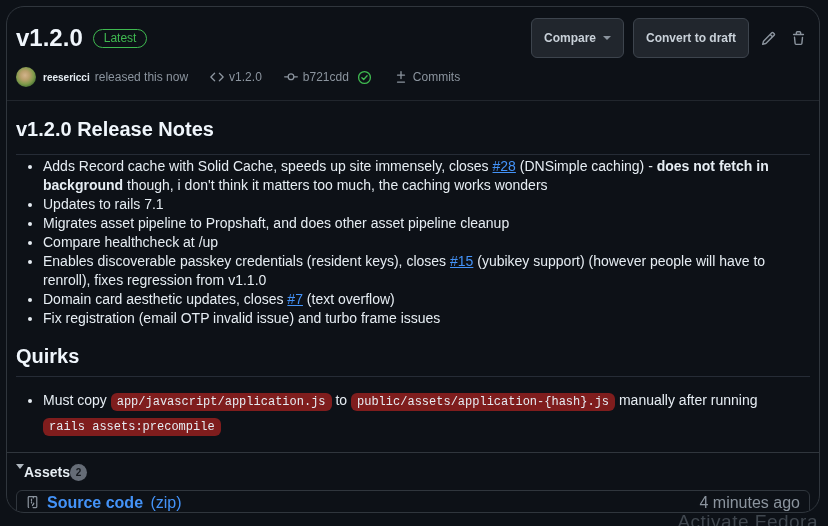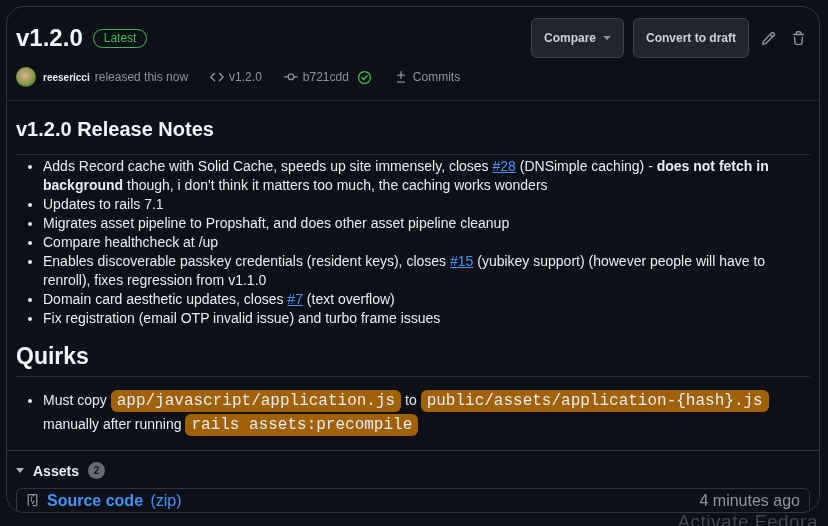--- a/index.html
+++ b/index.html
@@ -44,35 +44,35 @@
   .meta-item { display:inline-flex; align-items:center; gap:5px; margin-left:22px; color:#8b949e; text-decoration:none; }
   .meta-item svg { width:14px; height:14px; fill:#8b949e; }
   .verified svg { width:15px; height:15px; }
   
   .markdown { padding:0 9px; }
   .md-h1 {
     font-size:20px; font-weight:700; color:#f0f6fc; margin:13px 0 0;
     padding-bottom:10px; border-bottom:1px solid #262c36; line-height:30px;
   }
   .md-h2 {
-    font-size:23px; font-weight:700; color:#f0f6fc; margin:16px 0 0;
+    font-size:20px; font-weight:700; color:#f0f6fc; margin:16px 0 0;
     padding-bottom:7px; border-bottom:1px solid #262c36; line-height:25px;
   }
   ul.md-list { margin:2px 0 0; padding-left:27px; font-size:14px; line-height:19px; color:#e6edf3; }
   ul.md-list li { margin:0; }
   .ilink { color:#4493f8; text-decoration:underline; }
   strong { font-weight:700; }
   .codechip {
-    background:#a16207; border-radius:6px; padding:2px 6px; white-space:nowrap;
-    font-family:"Liberation Mono","DejaVu Sans Mono",monospace; font-size:16px; color:#e6edf3;
+    background:#7f1d1d; border-radius:6px; padding:2px 6px; white-space:nowrap;
+    font-family:"Liberation Mono","DejaVu Sans Mono",monospace; font-size:12px; color:#e6edf3;
   }
   ul.quirks-list { margin-top:12px; line-height:23px; }
   
   .assets-section { margin-top:13px; border-top:1px solid #30363d; padding:11px 9px 0; }
-  .assets-summary { display:flex; align-items:center; gap:9px; cursor:pointer; }
+  .assets-summary { display:flex; cursor:pointer; }
   .caret-down { width:0; height:0; border-left:4px solid transparent; border-right:4px solid transparent; border-top:5px solid #b0b8c0; display:inline-block; }
   .assets-label { font-size:14px; font-weight:700; color:#e6edf3; }
   .count-badge {
     background:#656c76; color:#14181d; font-size:10px; font-weight:700;
     border-radius:999px; min-width:17px; height:17px; padding:0 5px;
     display:inline-flex; align-items:center; justify-content:center;
   }
   .assets-box { margin-top:9px; border:1px solid #30363d; border-radius:6px; }
   .asset-row { display:flex; align-items:center; padding:4px 9px; height:23px; font-size:16px; }
   .asset-row + .asset-row { border-top:1px dashed #30363d; }

